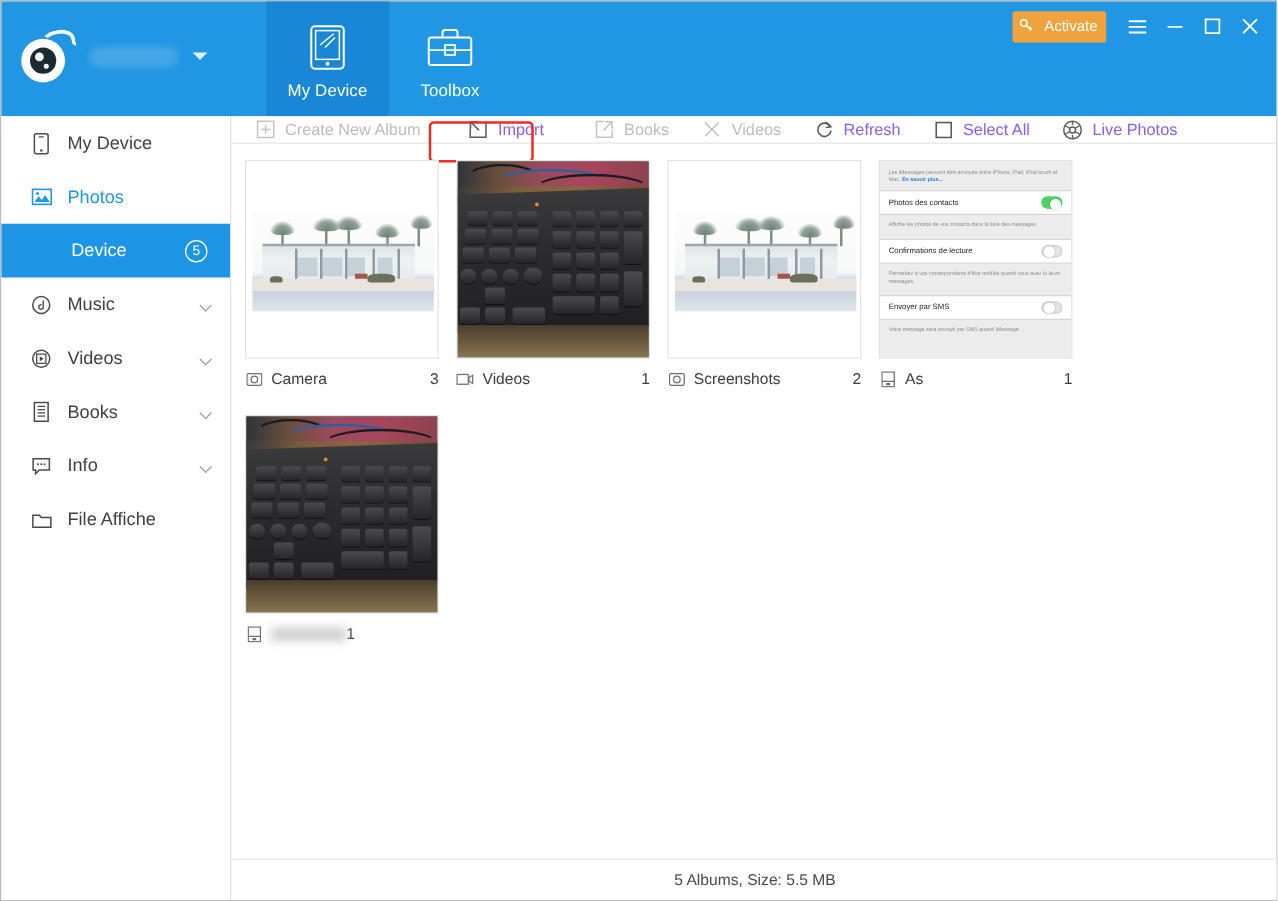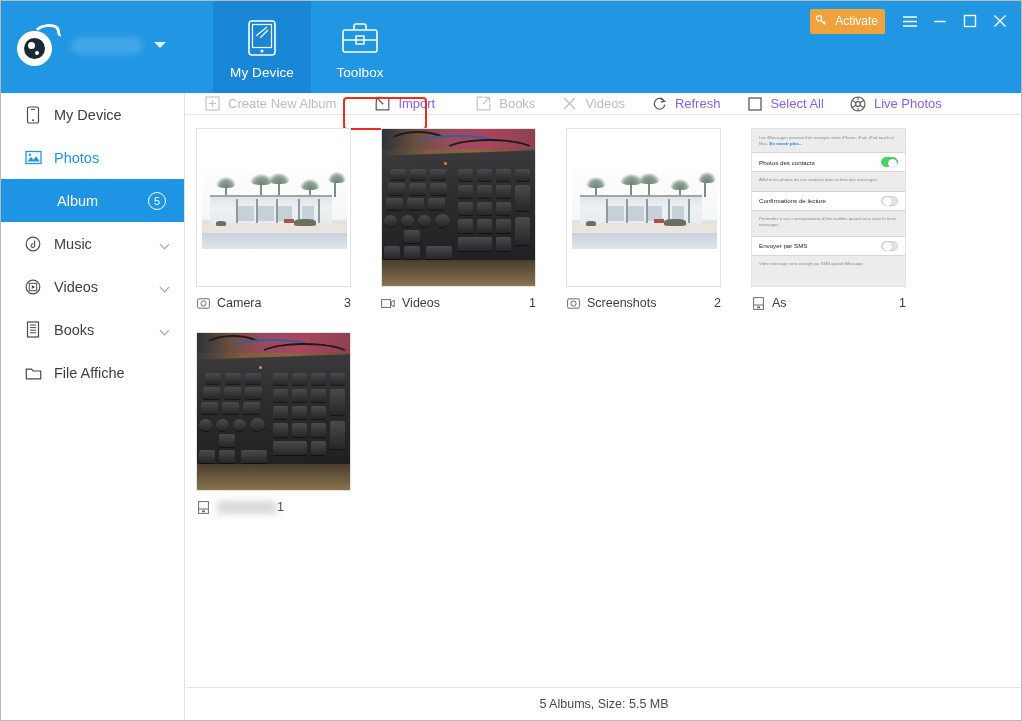--- a/index.html
+++ b/index.html
@@ -190,21 +190,21 @@
   }
 
   .grid {
     position: relative;
     padding: 13px 0 0 10px;
     display: flex; flex-wrap: wrap;
     width: 836px;
   }
   .album {
     width: 169px;
-    margin: 0 16px 22px 0;
+    margin: 0 0 22px 0;
     cursor: pointer;
   }
   .thumb {
     width: 155px; height: 159px;
     border: 1px solid #e3e3e3;
     background: #ffffff;
     overflow: hidden;
     position: relative;
   }
   .album-meta {
@@ -437,21 +437,21 @@
         <svg width="17" height="15" viewBox="0 0 17 15">
           <rect x="1" y="1.5" width="15" height="12" fill="none" stroke="#2196e3" stroke-width="1.3"></rect>
           <path d="M2.5 11.5 L6 7 L8.5 10 L11 6 L14.8 11.5 Z" fill="#2196e3"></path>
           <circle cx="5" cy="4.8" r="1.2" fill="#2196e3"></circle>
         </svg>
       </span>
       <span>Photos</span>
     </div>
 
     <div class="nav-sub">
-      <span>Album</span>
+      <span>Device</span>
       <span class="badge-count">5</span>
     </div>
 
     <div class="nav-item">
       <span class="n-ico">
         <svg width="16" height="16" viewBox="0 0 16 16">
           <circle cx="8" cy="8" r="6.8" fill="none" stroke="#4a4a4a" stroke-width="1.2"></circle>
           <path d="M9.6 4.4 v5.2 a1.8 1.8 0 1 1 -1.3 -1.7" fill="none" stroke="#4a4a4a" stroke-width="1.1"></path>
         </svg>
       </span>
@@ -478,20 +478,32 @@
           <line x1="4" y1="4" x2="10" y2="4" stroke="#4a4a4a" stroke-width="1"></line>
           <line x1="4" y1="6.6" x2="10" y2="6.6" stroke="#4a4a4a" stroke-width="1"></line>
           <line x1="4" y1="9.2" x2="10" y2="9.2" stroke="#4a4a4a" stroke-width="1"></line>
           <line x1="4" y1="11.8" x2="10" y2="11.8" stroke="#4a4a4a" stroke-width="1"></line>
         </svg>
       </span>
       <span>Books</span>
       <span class="chev"></span>
     </div>
 
+    <div class="nav-item">
+      <span class="n-ico">
+        <svg width="17" height="16" viewBox="0 0 17 16">
+          <path d="M1.5 2 h13 v9 h-8 l-3 3 v-3 h-2 z" fill="none" stroke="#4a4a4a" stroke-width="1.2"></path>
+          <circle cx="5.4" cy="6.4" r=".8" fill="#4a4a4a"></circle>
+          <circle cx="8" cy="6.4" r=".8" fill="#4a4a4a"></circle>
+          <circle cx="10.6" cy="6.4" r=".8" fill="#4a4a4a"></circle>
+        </svg>
+      </span>
+      <span>Info</span>
+      <span class="chev"></span>
+    </div>
 
     <div class="nav-item">
       <span class="n-ico">
         <svg width="17" height="14" viewBox="0 0 17 14">
           <path d="M1.3 3.2 h5.2 l1.5 1.8 h7.7 v7.8 h-14.4 z" fill="none" stroke="#4a4a4a" stroke-width="1.2"></path>
         </svg>
       </span>
       <span>File Affiche</span>
     </div>
   </div>

